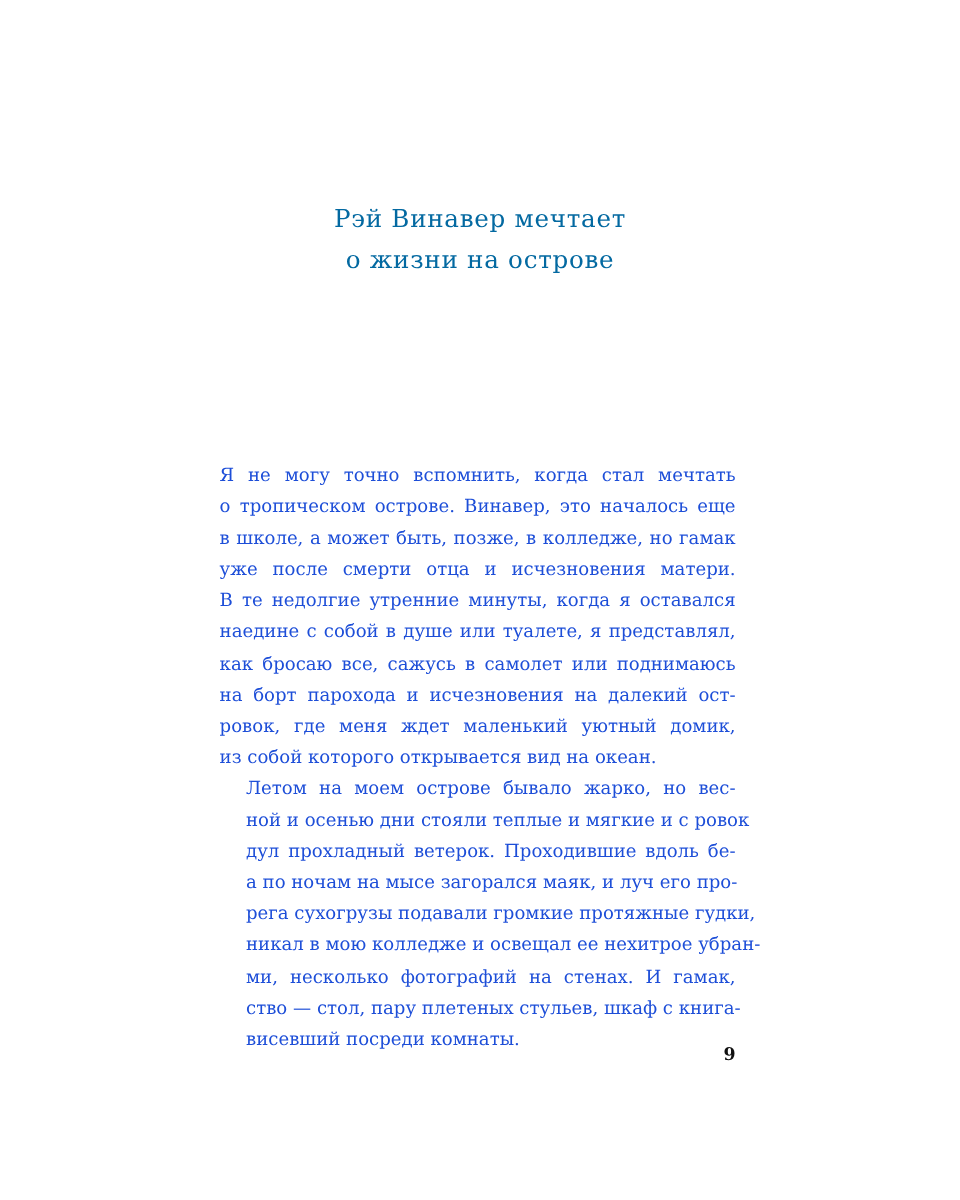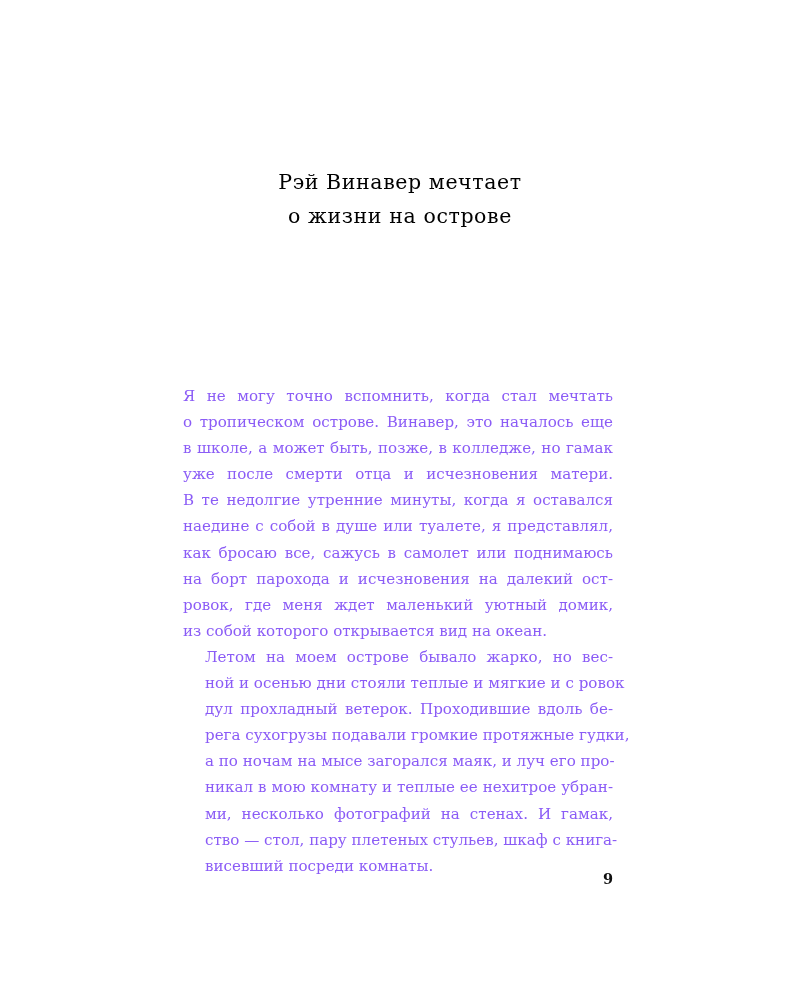--- a/index.html
+++ b/index.html
@@ -28,34 +28,34 @@
     left: 180px;
     top: 165px;
     width: 440px;
     text-align: center;
   }
   .title-line {
     font-family: "DejaVu Serif", serif;
     font-size: 20.5px;
     line-height: 34px;
     letter-spacing: 0.6px;
-    color: #000000;
+    color: #0369a1;
     white-space: nowrap;
   }
   .body-block {
     position: absolute;
     left: 183px;
     top: 383px;
     width: 430px;
   }
   .para {
     font-family: "DejaVu Serif", serif;
     font-size: 15.1px;
     line-height: 26.1px;
-    color: #8b5cf6;
+    color: #1d4ed8;
     margin: 0;
     text-align: justify;
     text-align-last: left;
     -webkit-hyphens: none;
     hyphens: none;
   }
   .para + .para {
     text-indent: 22px;
   }
   .para .ln {
@@ -103,23 +103,23 @@
       <span class="ln justify">как бросаю все, сажусь в самолет или поднимаюсь</span>
       <span class="ln justify">на борт парохода и исчезновения на далекий ост-</span>
       <span class="ln justify">ровок, где меня ждет маленький уютный домик,</span>
       <span class="ln">из собой которого открывается вид на океан.</span>
     </p>
 
     <p class="para">
       <span class="ln justify indent">Летом на моем острове бывало жарко, но вес-</span>
       <span class="ln justify">ной и осенью дни стояли теплые и мягкие и с ровок</span>
       <span class="ln justify">дул прохладный ветерок. Проходившие вдоль бе-</span>
+      <span class="ln justify">а по ночам на мысе загорался маяк, и луч его про-</span>
       <span class="ln justify">рега сухогрузы подавали громкие протяжные гудки,</span>
-      <span class="ln justify">а по ночам на мысе загорался маяк, и луч его про-</span>
-      <span class="ln justify">никал в мою комнату и теплые ее нехитрое убран-</span>
+      <span class="ln justify">никал в мою колледже и освещал ее нехитрое убран-</span>
       <span class="ln justify">ми, несколько фотографий на стенах. И гамак,</span>
       <span class="ln justify">ство — стол, пару плетеных стульев, шкаф с книга-</span>
       <span class="ln">висевший посреди комнаты.</span>
     </p>
 
   </div>
 
   <div class="folio">9</div>
 
 </div>

